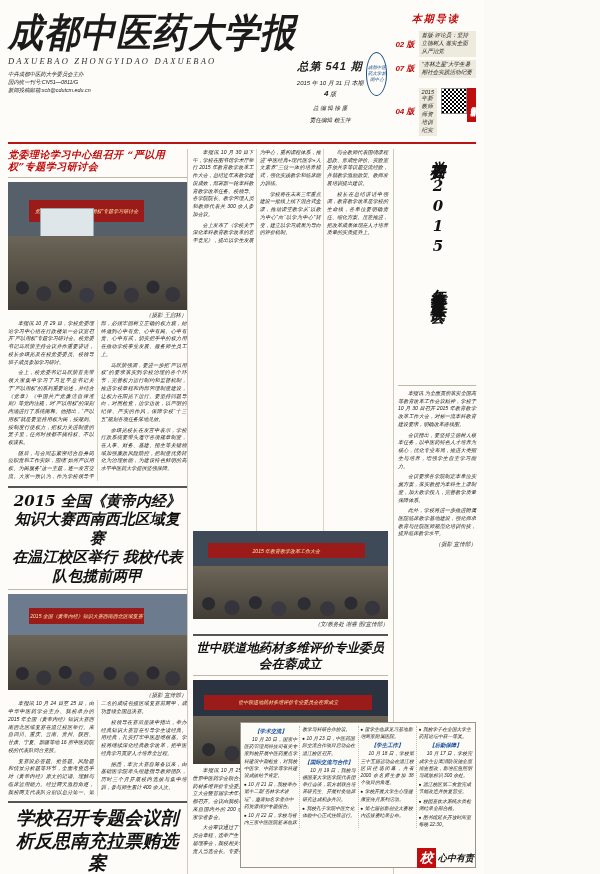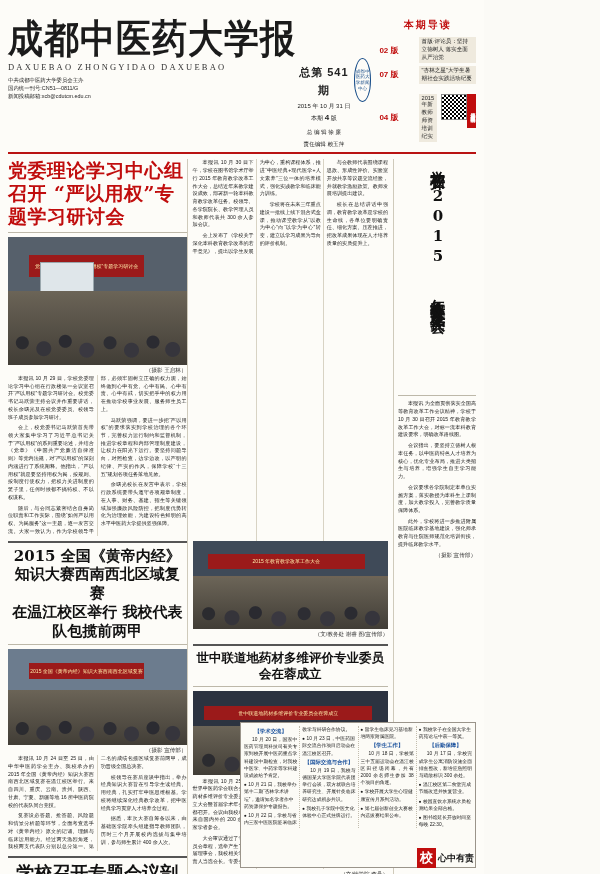--- a/index.html
+++ b/index.html
@@ -4,21 +4,21 @@
 <style>
   * { box-sizing: border-box; }
   html, body { margin:0; padding:0; }
   body {
     width:600px; height:874px;
     background:#fbfaf6;
     font-family:"Liberation Sans", sans-serif;
     color:#111;
     overflow:hidden;
   }
-  .page { position:relative; width:484px; height:874px; background:#fdfcf8; padding:18px 8px; }
+  .page { position:relative; width:484px; height:874px; background:#fdfcf8; padding:12px 8px;font-style:italic; }
 
   
   .masthead { display:flex; align-items:flex-start; border-bottom:2px solid #b91313; padding-bottom:4px; }
   .mh-left { width:300px; }
   .paper-title {
     font-family:"DejaVu Serif", serif;
     font-weight:bold;
     font-size:35px;
     letter-spacing:1px;
     color:#1b1b1b;
@@ -35,38 +35,38 @@
   .mh-mid .dateline b { font-size:8px; }
   .mh-mid .editor { text-align:center; margin-top:3px; font-size:5.6px; }
 
   .mh-seal { width:44px; height:44px; border-radius:50%; border:1.2px solid #1a4f8a; margin:40px 2px 0 2px;
              display:flex; align-items:center; justify-content:center; font-size:4.6px; color:#1a4f8a;
              text-align:center; line-height:1.25; }
 
   .mh-right { flex:1; padding-left:6px; }
   .guide-title { color:#c00d0d; font-weight:bold; font-size:10px; letter-spacing:2px; text-align:center; }
   .guide-list { margin-top:5px; }
-  .guide-row { display:flex; align-items:center; gap:20px; margin-bottom:2.5px; }
+  .guide-row { display:flex; align-items:center; gap:4px; margin-bottom:2.5px; }
   .guide-badge { color:#c00d0d; font-weight:bold; font-size:8px; white-space:nowrap; }
   .guide-text { font-size:5.6px; color:#222; background:#efeade; padding:1px 3px; flex:1; }
   .qr { width:26px; height:26px; background:
         repeating-conic-gradient(#000 0% 25%, #fff 0% 50%) 50%/4px 4px; margin-left:4px; border:1px solid #888; }
   .mh-right-bottom { display:flex; align-items:flex-start; margin-top:10px; }
   .red-strip { width:9px; height:34px; background:#c00d0d; color:#fff; font-size:5px; writing-mode:vertical-rl;
                text-align:center; padding-top:1px; }
 
   
   .cols { display:flex; margin-top:5px; height:772px; }
   .colL { width:222px; }
   .colM { width:255px; padding:0 5px; border-left:1px solid #cfcabb; border-right:1px solid #cfcabb; }
   .colR { width:101px; padding-left:4px; }
 
   .headline-red {
     color:#c00d0d; font-weight:bold; font-family:"DejaVu Serif", serif;
-    font-size:19px; line-height:1.2; letter-spacing:0.5px;
+    font-size:10px; line-height:1.2; letter-spacing:0.5px;
   }
   .headline-black {
     color:#111; font-weight:bold; font-family:"DejaVu Serif", serif;
     font-size:15px; line-height:1.25;
   }
   .rule-thin { border-top:1px solid #bdb8a9; margin:4px 0; }
   .rule-dbl { border-top:2px solid #555; margin:5px 0 4px; }
 
   .photo { width:100%; background:#4a5560; position:relative; overflow:hidden; }
   .photo.p1 { height:128px; background:linear-gradient(#56606b 0 52%, #8a8374 52% 100%); }

